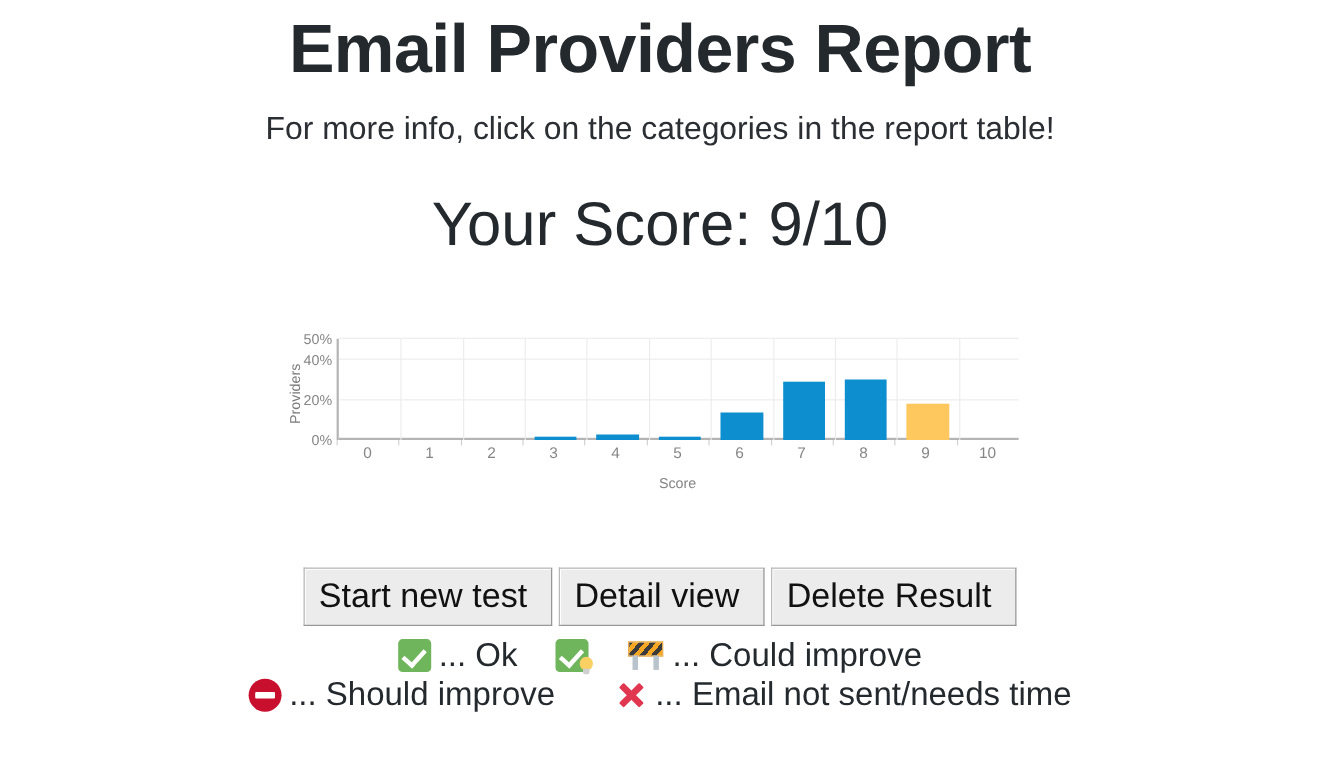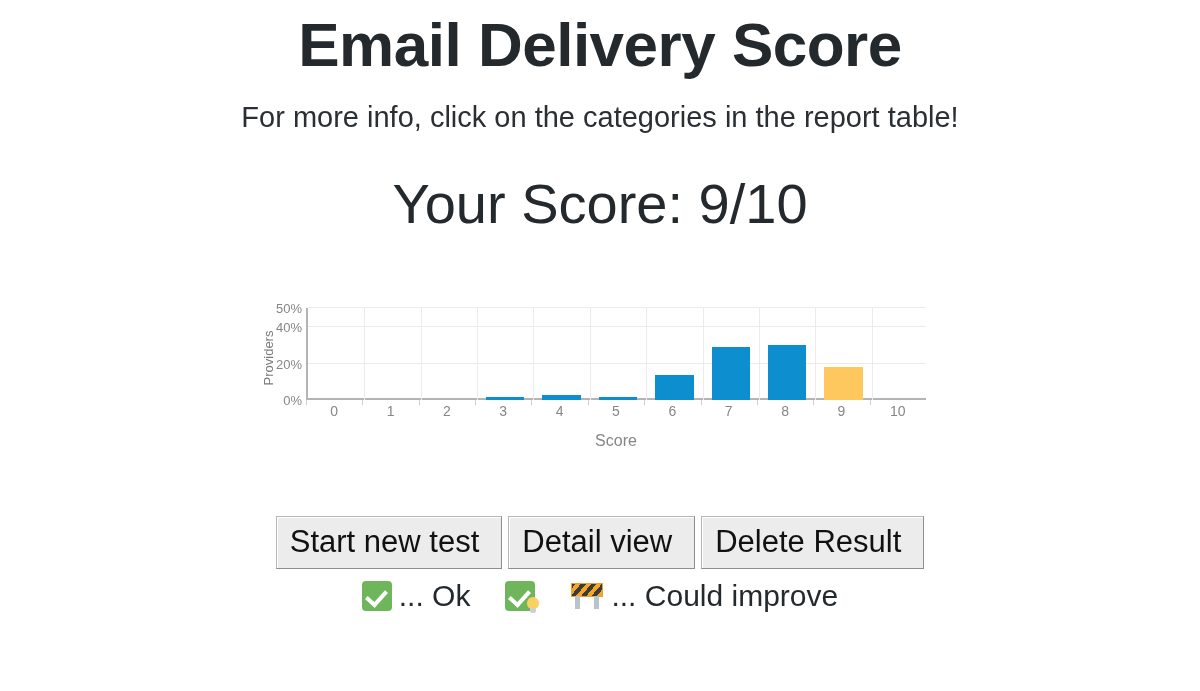--- a/index.html
+++ b/index.html
@@ -141,21 +141,21 @@
     width: 1px;
     height: 5px;
     background: #cfcfcf;
   }
   .x-axis-title {
     position: absolute;
     left: 86px;
     top: 124px;
     width: 620px;
     text-align: center;
-    font-size: 16px;
+    font-size: 13px;
     color: #868686;
   }
 
   
   .button-row {
     margin-top: 48px;
     display: flex;
     align-items: stretch;
     gap: 6px;
   }
@@ -309,21 +309,21 @@
     border-radius: 1px;
   }
   .ico-cross::before { transform: rotate(45deg); }
   .ico-cross::after  { transform: rotate(-45deg); }
 </style>
 </head>
 <body>
 
 <div class="page">
 
-  <h1 class="page-title">Email Delivery Score</h1>
+  <h1 class="page-title">Email Providers Report</h1>
 
   <div class="subtitle">For more info, click on the categories in the report table!</div>
 
   <h2 class="score-heading">Your Score: 9/10</h2>
 
   <div class="chart-wrap">
     <div class="y-axis-title">Providers</div>
     <div class="y-labels" id="y-labels">
         <div class="y-label" style="top: 92px;">0%</div>
         <div class="y-label" style="top: 55.2px;">20%</div>
@@ -399,15 +399,25 @@
         </div>
         <div class="legend-item">
           <span class="ico ico-construction">
             <span class="bar-top"></span>
             <span class="leg l"></span>
             <span class="leg r"></span>
           </span>
           <span class="legend-text">... Could improve</span>
         </div>
       </div>
+    <div class="legend-row row2" id="legend-row-2">
+        <div class="legend-item">
+          <span class="ico ico-noentry"></span>
+          <span class="legend-text">... Should improve</span>
+        </div>
+        <div class="legend-item">
+          <span class="ico ico-cross"></span>
+          <span class="legend-text">... Email not sent/needs time</span>
+        </div>
+      </div>
   </div>
 
 </div>
 
 </body></html>

